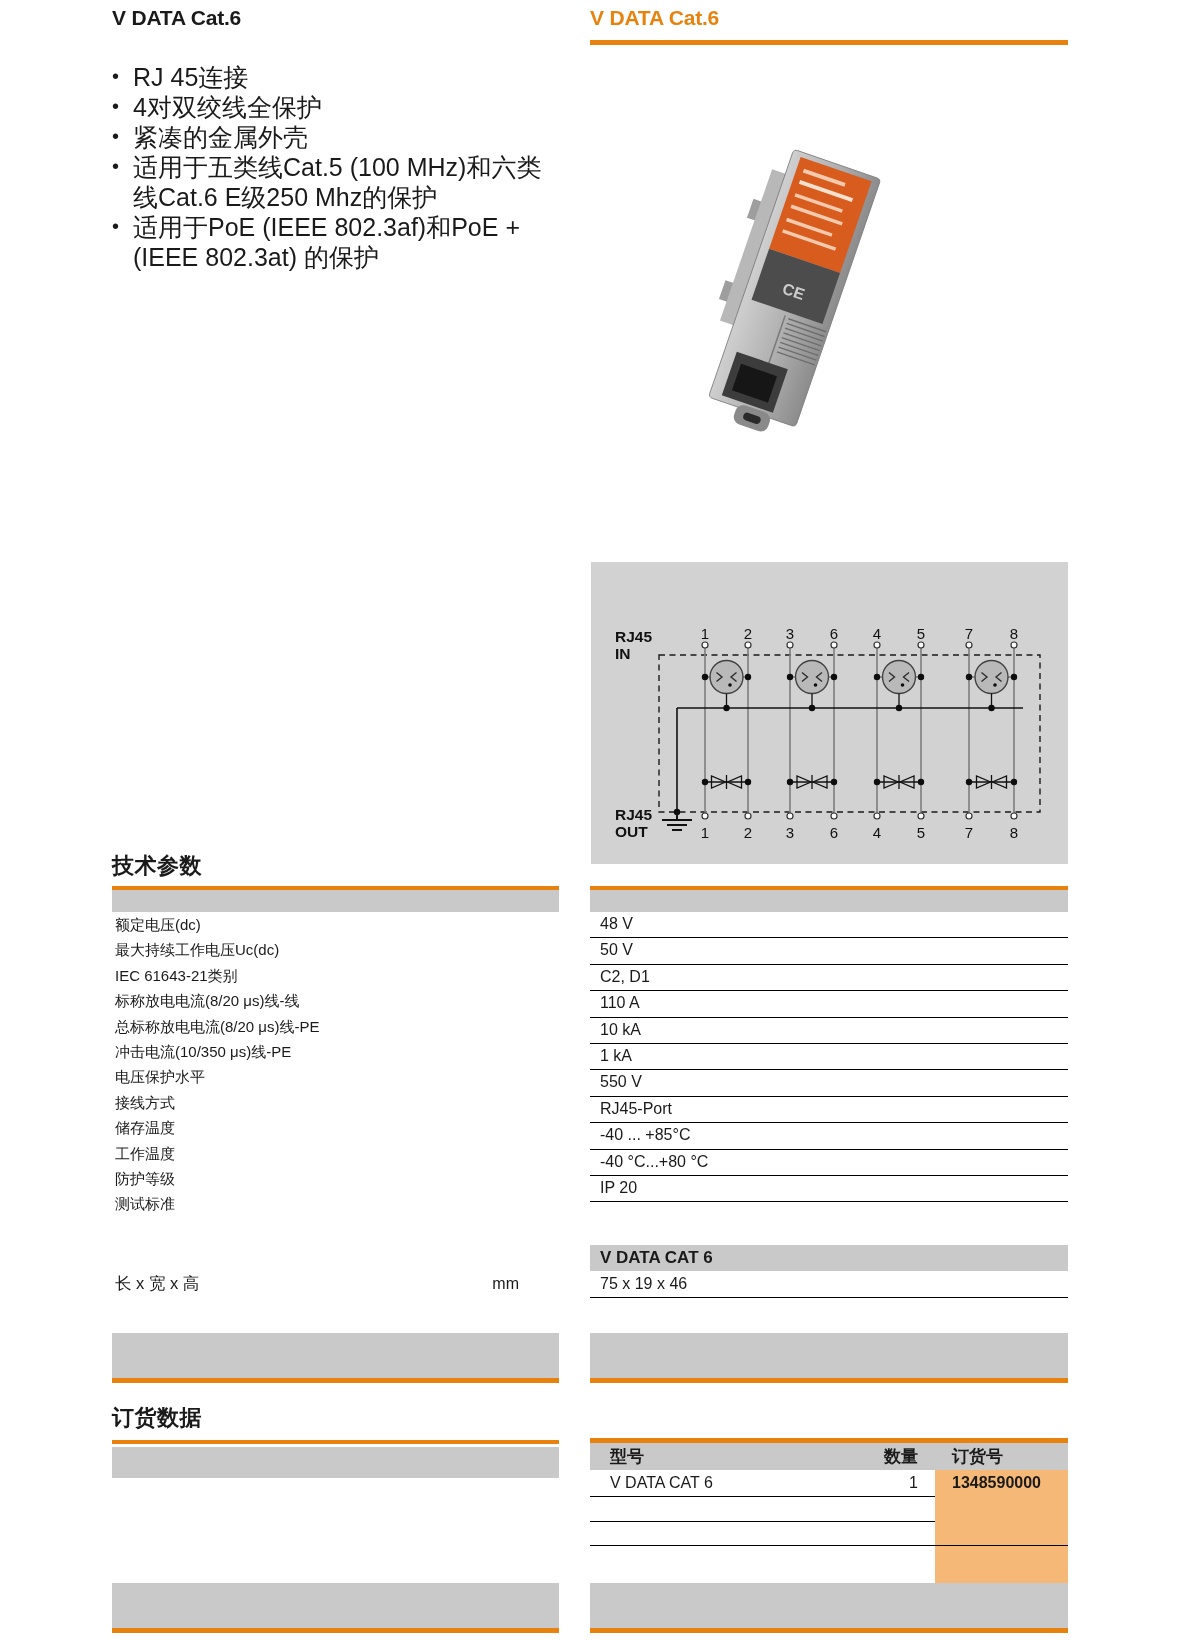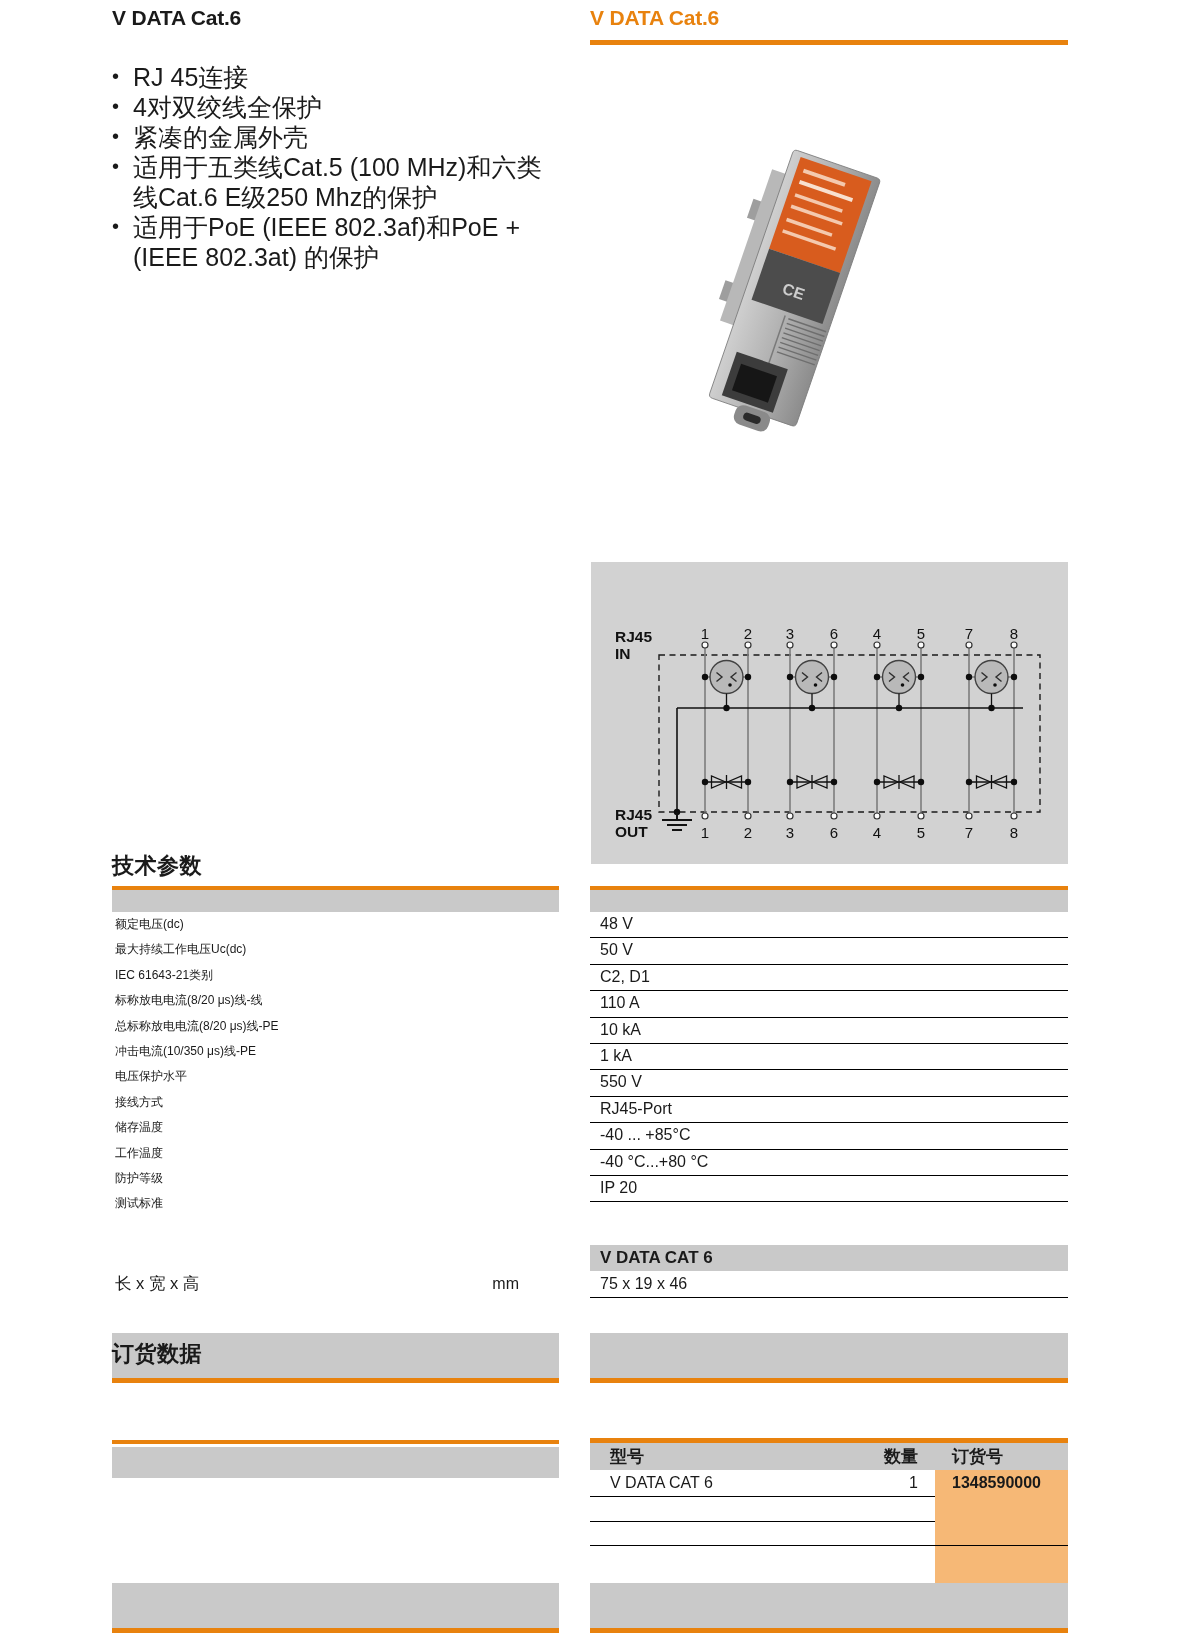--- a/index.html
+++ b/index.html
@@ -13,21 +13,21 @@
   .title.orange{color:#e8820e;}
   .rule{background:#e8820e;}
 
   ul.features{list-style:none;margin:0;padding:0;font-size:25px;line-height:30px;}
   ul.features li{position:relative;padding-left:23px;}
   ul.features li::before{content:"•";position:absolute;left:2px;top:-1px;font-size:20px;}
 
   .graybar{background:#c9c9c9;}
   .section-h{font-size:22px;font-weight:700;letter-spacing:0.5px;}
 
-  .t-label{height:25.4px;line-height:25px;font-size:12px;padding-left:3px;white-space:nowrap;}
+  .t-label{height:25.4px;line-height:25px;font-size:15px;padding-left:3px;white-space:nowrap;}
   .t-value{height:25.4px;line-height:24px;font-size:16px;padding-left:10px;
            border-bottom:1.5px solid #000;white-space:nowrap;}
 
   .dimbar{height:26px;line-height:26px;font-size:17px;font-weight:700;background:#c9c9c9;}
   .dimrow{height:26px;line-height:25px;font-size:16.5px;display:flex;}
   .dimrow .unit{margin-left:auto;margin-right:40px;font-size:16px;}
   .dimrow.valrow{border-bottom:1.5px solid #000;font-size:16px;}
 
   .block-orange{background:#c9c9c9;border-bottom:5px solid #e8820e;}
 
@@ -338,21 +338,21 @@
     <span style="padding-left:3px;">长 x 宽 x 高</span>
     <span class="unit">mm</span>
   </div>
   <div class="abs dimrow valrow" style="left:590px;top:1271px;width:478px;">
     <span style="padding-left:10px;">75 x 19 x 46</span>
   </div>
 
   <div class="abs block-orange" style="left:112px;top:1333px;width:447px;height:45px;"></div>
   <div class="abs block-orange" style="left:590px;top:1333px;width:478px;height:45px;"></div>
 
-  <div class="abs section-h" style="left:112px;top:1339px;">订货数据</div>
+  <div class="abs section-h" style="left:112px;top:1403px;">订货数据</div>
   <div class="abs rule" style="left:112px;top:1440px;width:447px;height:4px;"></div>
   <div class="abs graybar" style="left:112px;top:1447px;width:447px;height:31px;"></div>
 
   <div class="ord-table">
     <div class="ord-accent"></div>
     <div class="peach"></div>
     <div class="ord-header">
       <span class="oc-model">型号</span>
       <span class="oc-qty">数量</span>
       <span class="oc-num">订货号</span>

